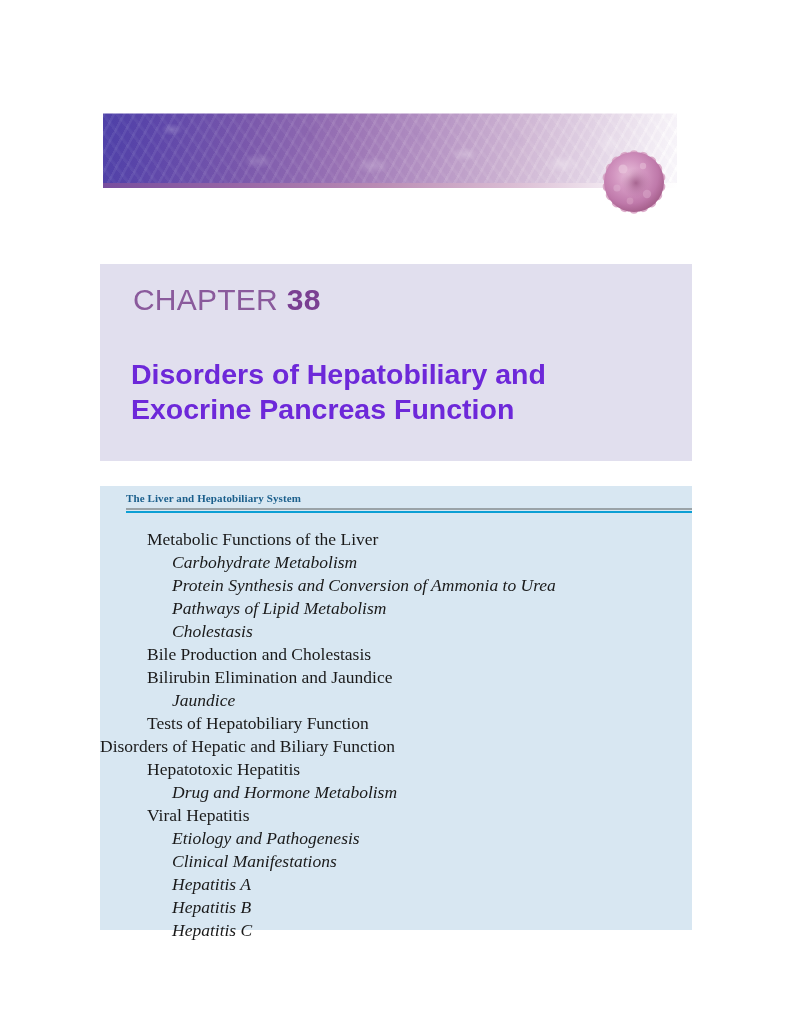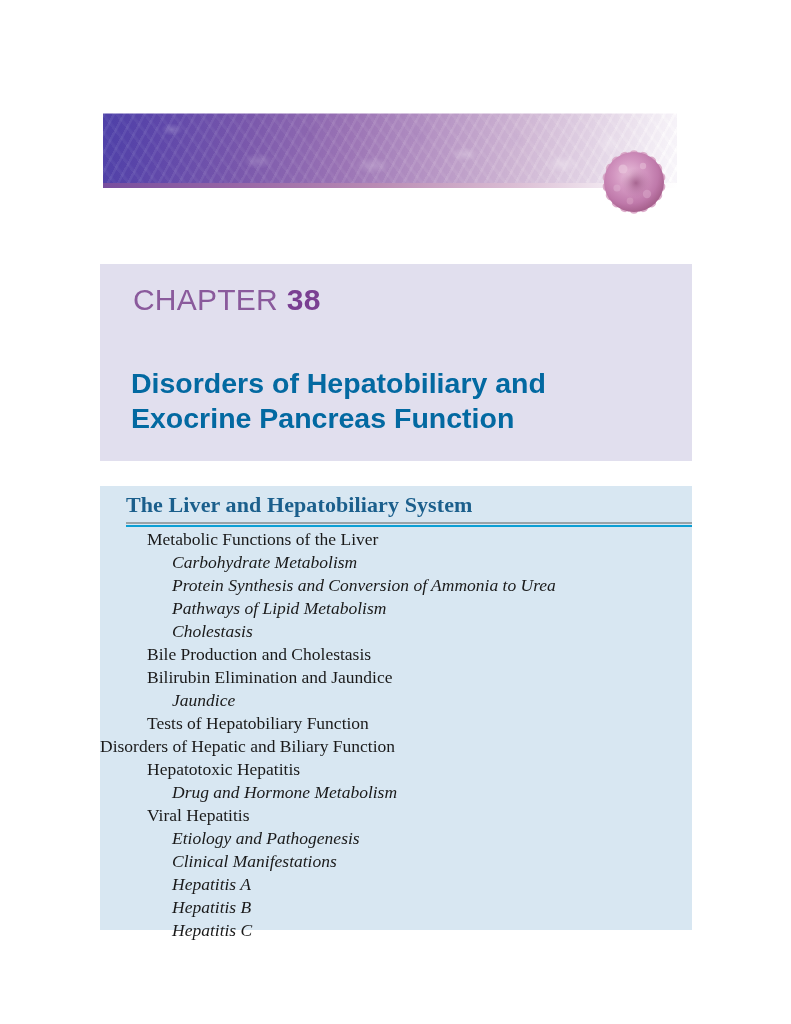--- a/index.html
+++ b/index.html
@@ -109,48 +109,48 @@
     text-align: right;
   }
   .chapter-number {
     color: #7a3f92;
     font-weight: 700;
     margin-left: 9px;
   }
   .chapter-title {
     position: absolute;
     left: 31px;
-    top: 102px;
+    top: 93px;
     width: 520px;
     font-family: "Liberation Sans", sans-serif;
     font-size: 28.5px;
     font-weight: 700;
     line-height: 35px;
-    color: #0369a1;
+    color: #6d28d9;
   }
 
   
   .toc-panel {
     position: absolute;
     left: 100px;
     top: 486px;
     width: 592px;
     height: 444px;
     background: #d8e7f2;
   }
   .toc-head-wrap {
     position: absolute;
     left: 26px;
     top: 6px;
     width: 566px;
   }
   .toc-heading {
     font-family: "Liberation Serif", serif;
     font-weight: 700;
-    font-size: 22px;
+    font-size: 11px;
     color: #1b5f8c;
     letter-spacing: .1px;
     padding-bottom: 3px;
   }
   .toc-rule-gray {
     height: 2px;
     background: #9aa3a8;
     margin-top: 1px;
   }
   .toc-rule-blue {

